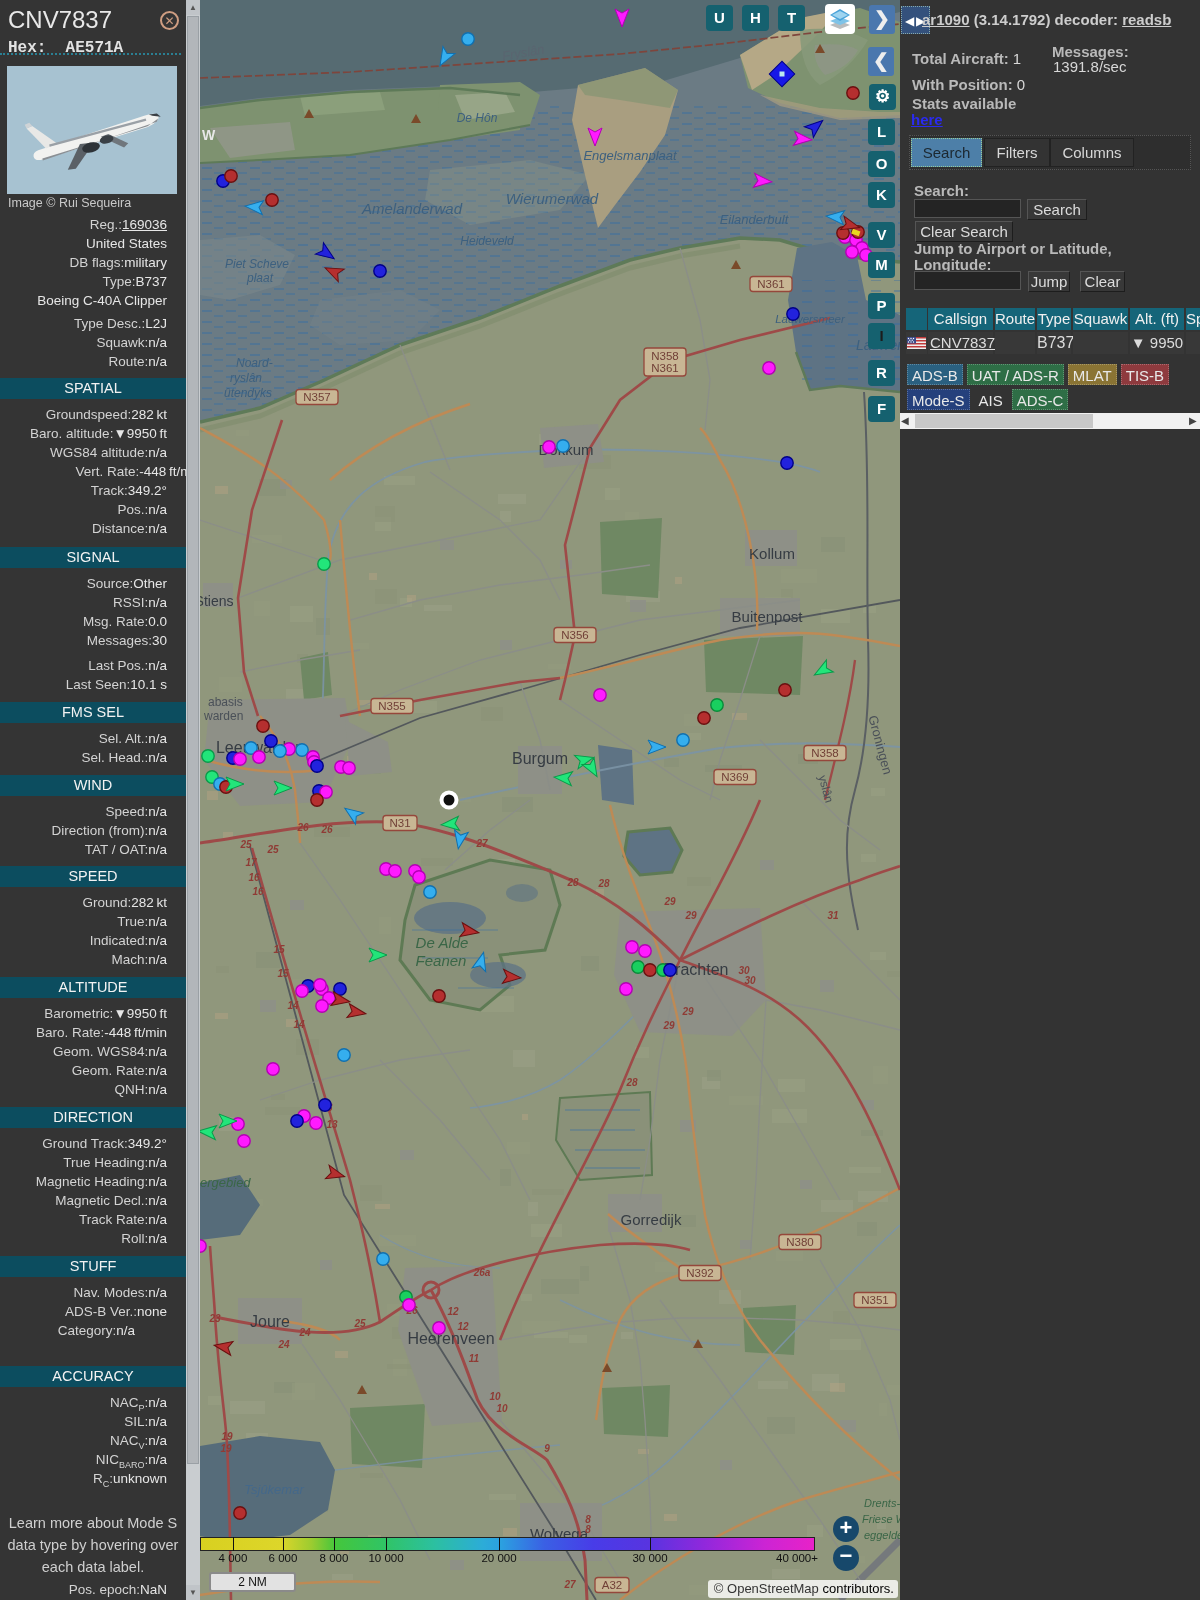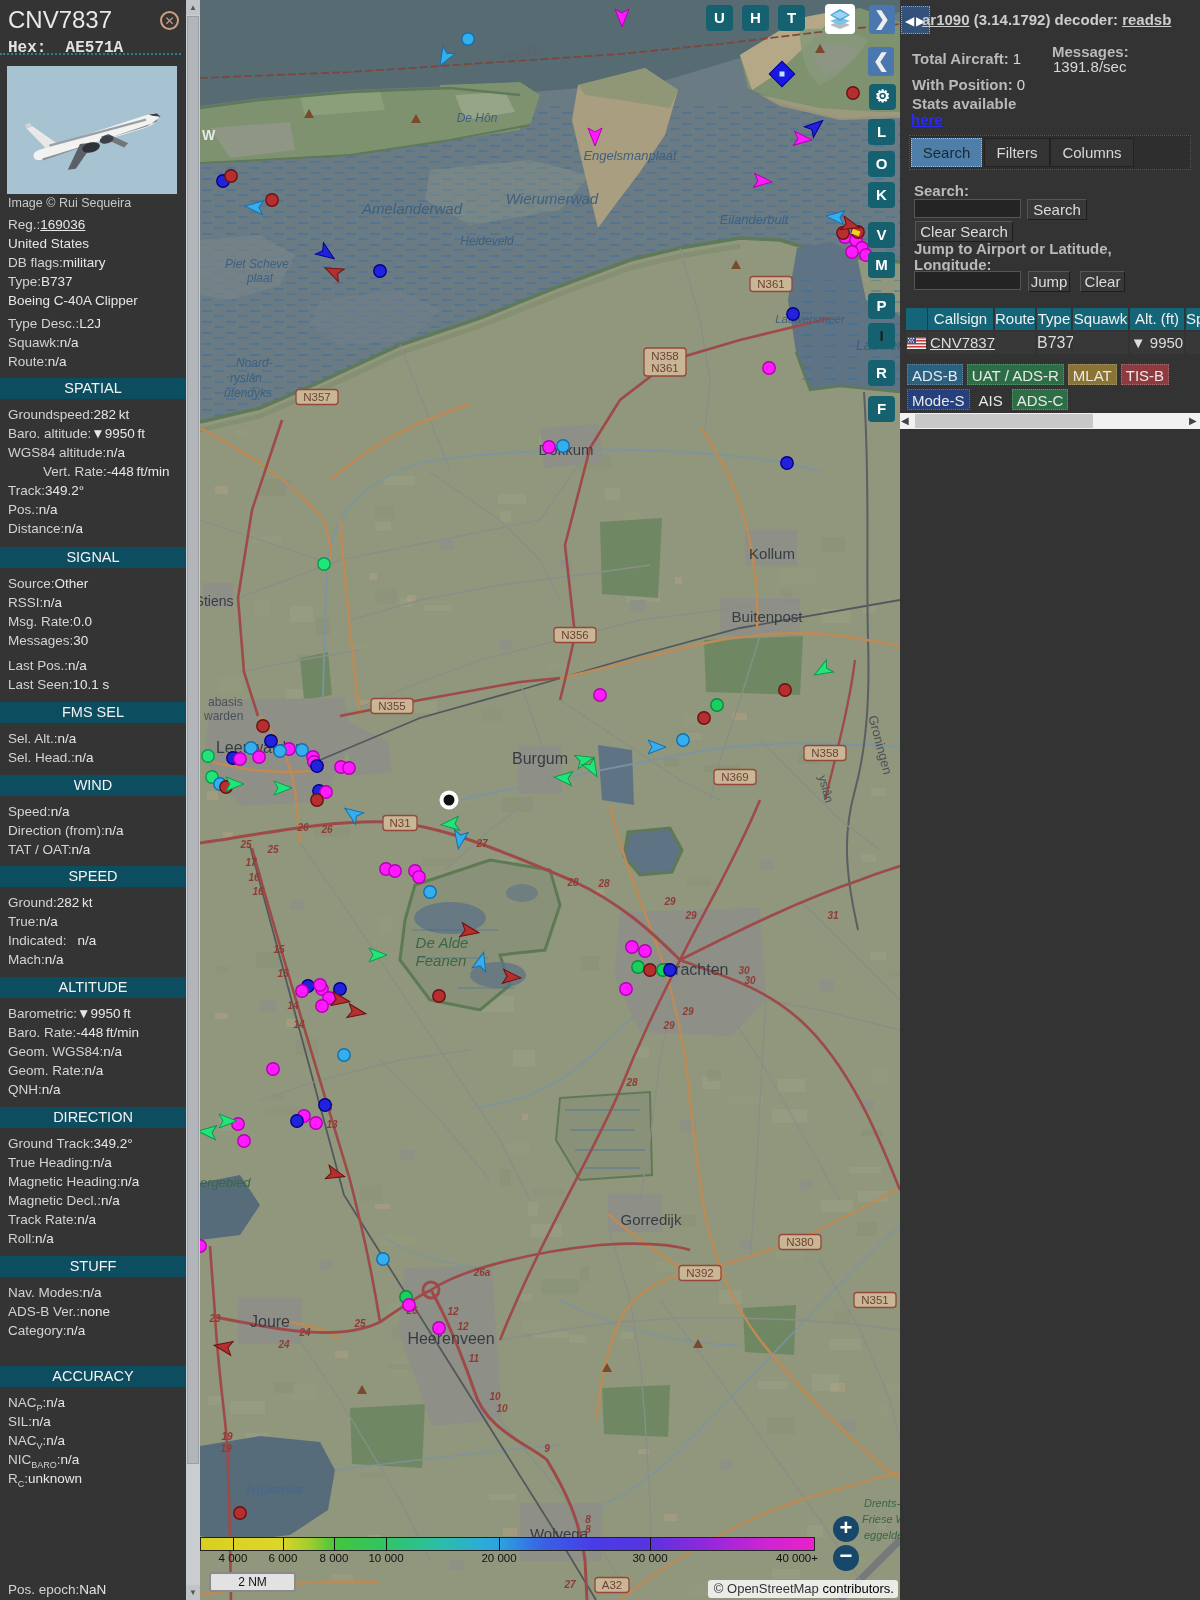--- a/index.html
+++ b/index.html
@@ -1,18 +1,18 @@
 <!DOCTYPE html>
 <html><head><meta charset="utf-8">
 <style>
 *{margin:0;padding:0;box-sizing:border-box;}
 html,body{width:1200px;height:1600px;overflow:hidden;background:#343434;font-family:"Liberation Sans",sans-serif;}
 #sb{position:absolute;left:0;top:0;width:186px;height:1600px;background:#343434;color:#d8d8d8;}
 #sbbar{position:absolute;left:186px;top:0;width:14px;height:1600px;background:#c9cdd0;}
-.r{display:flex;justify-content:flex-start;padding:0 3px 0 8px;font-size:13.5px;line-height:19.2px;color:#d3d3d3;}
+.r{display:flex;justify-content:flex-end;padding:0 19px 0 8px;font-size:13.5px;line-height:19.2px;color:#d3d3d3;}
 .r b{font-weight:normal;color:#e6e6e6;text-align:right;}
 .sec{position:absolute;left:0;width:186px;height:21px;background:#0c4d5f;color:#f2f2f2;text-align:center;font-size:14.5px;line-height:21px;}
 sub{font-size:9px;}
 #map{position:absolute;left:200px;top:0;width:700px;height:1600px;background:#8C937D;overflow:hidden;}
 .mbtn{position:absolute;width:27px;height:26px;background:#15616f;color:#fff;font-weight:bold;font-size:15px;text-align:center;line-height:26px;border-radius:4px;}
 .obtn{position:absolute;width:26px;height:29px;background:#4a77ae;color:#eee;border-radius:3px;font-weight:bold;font-size:19px;text-align:center;line-height:28px;}
 #rp{position:absolute;left:900px;top:0;width:300px;height:1600px;background:#333333;color:#c7c7c7;}
 .btn{position:absolute;background:#383838;border:1px solid #1d1d1d;border-top-color:#555;border-left-color:#555;color:#dcdcdc;font-size:15px;text-align:center;}
 .inp{position:absolute;background:#242424;border:1px solid #555;}
 .badge{display:inline-block;height:21px;line-height:21px;padding:0 4px;margin-right:4px;font-size:15px;color:#e8e8e8;border:1px dotted rgba(255,255,255,0.25);white-space:nowrap;}
@@ -151,21 +151,21 @@
     </div>
     <div class="sec" style="top:866px;">SPEED</div>
     <div class="r" style="position:absolute;top:893px;width:186px;">
       <span>Ground:</span>
       <b style="">282 kt</b>
     </div>
     <div class="r" style="position:absolute;top:912px;width:186px;">
       <span>True:</span>
       <b style="">n/a</b>
     </div>
-    <div class="r" style="position:absolute;top:931px;width:186px;gap:11px;">
+    <div class="r" style="position:absolute;top:931px;width:186px;">
       <span>Indicated:</span>
       <b style="">n/a</b>
     </div>
     <div class="r" style="position:absolute;top:950px;width:186px;">
       <span>Mach:</span>
       <b style="">n/a</b>
     </div>
     <div class="sec" style="top:977px;">ALTITUDE</div>
     <div class="r" style="position:absolute;top:1004px;width:186px;">
       <span>Barometric:</span>
@@ -239,20 +239,21 @@
       <b style="">n/a</b>
     </div>
     <div class="r" style="position:absolute;top:1450px;width:186px;">
       <span>NIC<sub>BARO</sub>:</span>
       <b style="">n/a</b>
     </div>
     <div class="r" style="position:absolute;top:1469px;width:186px;">
       <span>R<sub>C</sub>:</span>
       <b style="">unknown</b>
     </div>
+    <div style="position:absolute;left:0;top:1512px;width:186px;text-align:center;font-size:14.5px;line-height:22px;color:#cfcfcf;">Learn more about Mode S data type by hovering over each data label.</div>
     <div class="r" style="position:absolute;top:1580px;width:186px;">
       <span>Pos. epoch:</span>
       <b style="">NaN</b>
     </div>
   </div>
 <div id="sbbar">
 <div style="position:absolute;top:0;left:0;width:14px;height:15px;background:#c0c4c8;color:#555;font-size:8px;text-align:center;line-height:15px;">▲</div>
 <div style="position:absolute;top:16px;left:1px;width:12px;height:1448px;background:#b2b6ba;border:1px solid #9aa0a5;"></div>
 <div style="position:absolute;bottom:0;left:0;width:14px;height:15px;background:#c0c4c8;color:#555;font-size:8px;text-align:center;line-height:15px;">▼</div>
 </div>

